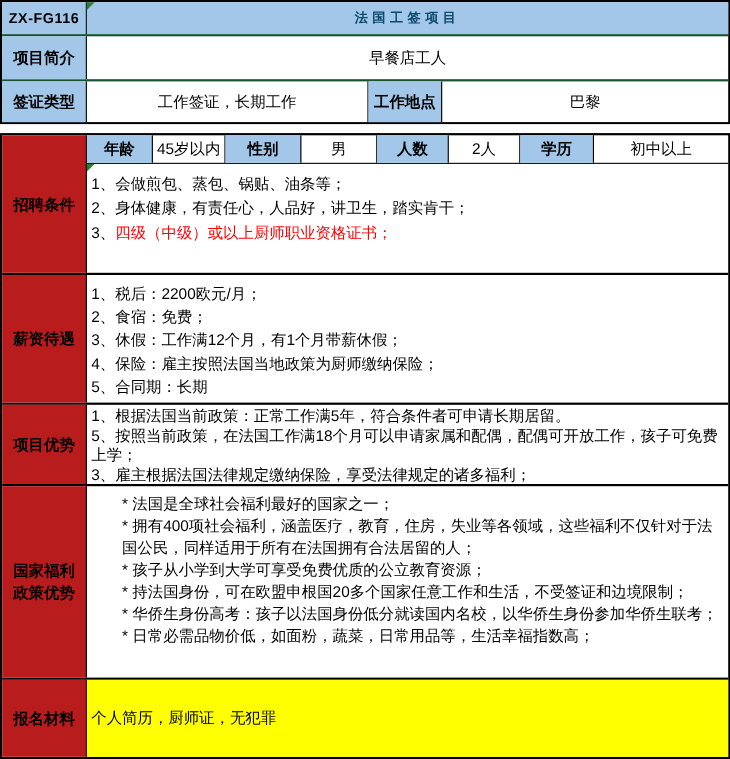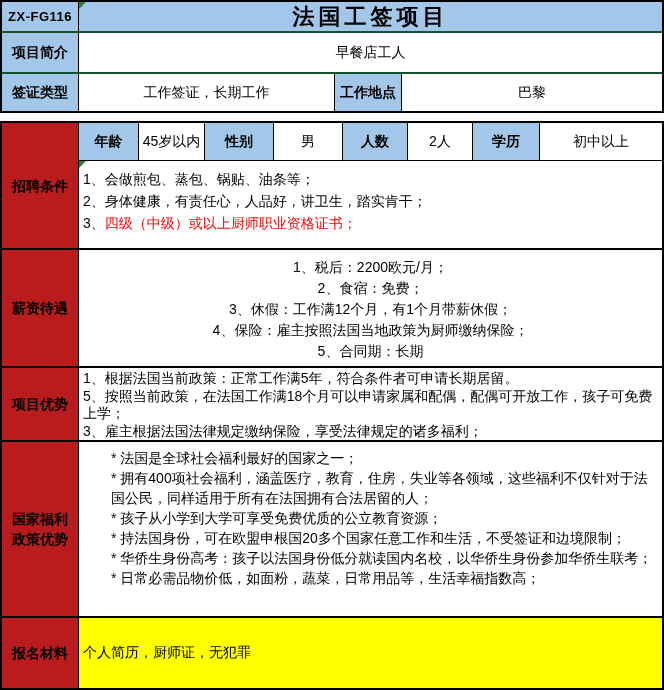--- a/index.html
+++ b/index.html
@@ -16,51 +16,51 @@
   .br { border-right:1px solid #000; }
   .bb { border-bottom:2px solid #14532d; }
 
   
   .t1 { height:113px; }
   .t1 .r1 { height:31px; }
   .t1 .r2 { height:41px; }
   .t1 .r3 { height:37px; }
   .label-col { width:77px; flex:0 0 77px; }
   .t1 .code { font-size:13px; font-weight:bold; letter-spacing:0.5px; }
-  .title-cell { flex:1; position:relative; color:#000000; font-weight:bold; font-size:22px; letter-spacing:4px; }
+  .title-cell { flex:1; position:relative; color:#0c4a6e; font-weight:bold; font-size:12px; letter-spacing:4px; }
   .flex1 { flex:1; }
   .visa-value { width:256px; flex:0 0 256px; }
   .loc-label { width:67px; flex:0 0 67px; }
 
   .gap { height:8px; background:#fff; }
 
   
   .t2 { height:569px; display:flex; flex-direction:column; }
   .sec { display:flex; border-bottom:2px solid #000; }
   .sec:last-child { border-bottom:none; flex:1; }
   .sec-recruit { height:127px; }
   .sec-salary { height:118px; }
   .sec-adv { height:74px; }
   .sec-welfare { height:176px; }
   .sec-materials { height:35px; }
   .sec-label { width:77px; flex:0 0 77px; border-right:1px solid #000; background:#b91c1c;
                display:flex; align-items:center; justify-content:center; text-align:center;
                font-weight:bold; padding:0 8px; line-height:20px; }
   .sec-content { flex:1; display:flex; flex-direction:column; min-width:0; }
 
-  .spec-row { height:38px; border-bottom:1px solid #000; display:flex; }
+  .spec-row { height:26px; border-bottom:1px solid #000; display:flex; }
   .spec-row .cell { height:100%; }
   .w-age-l { flex:0 0 60px; } .w-age-v { flex:0 0 66px; }
   .w-sex-l { flex:0 0 69px; } .w-sex-v { flex:0 0 69px; }
   .w-num-l { flex:0 0 65px; } .w-num-v { flex:0 0 65px;text-align:center; }
   .w-edu-l { flex:0 0 67px; } .w-edu-v { flex:1; }
 
   .textblock { position:relative; flex:1; padding:7px 4px 0 4px; }
   .textblock .line { line-height:22px; }
-  .lh21 .line { line-height:21px;text-align:center; }
+  .lh21 .line { line-height:21px; }
   .lh18 { padding-top:2px; } .lh18 .line { line-height:17.5px; }
   .lh20 { padding-top:6px;padding-left:32px; } .lh20 .line { line-height:20px; }
   .red { color:#FF0000; }
 
   .value-line { flex:1; display:flex; align-items:center; padding-left:4px; }
   .yellow { background:#FFFF00; }
 
   .err-tri { position:absolute; top:0; left:0; width:0; height:0;
              border-top:7px solid #2E7D32; border-right:7px solid transparent; }
   .title-cell .err-tri { top:0; left:0; }

